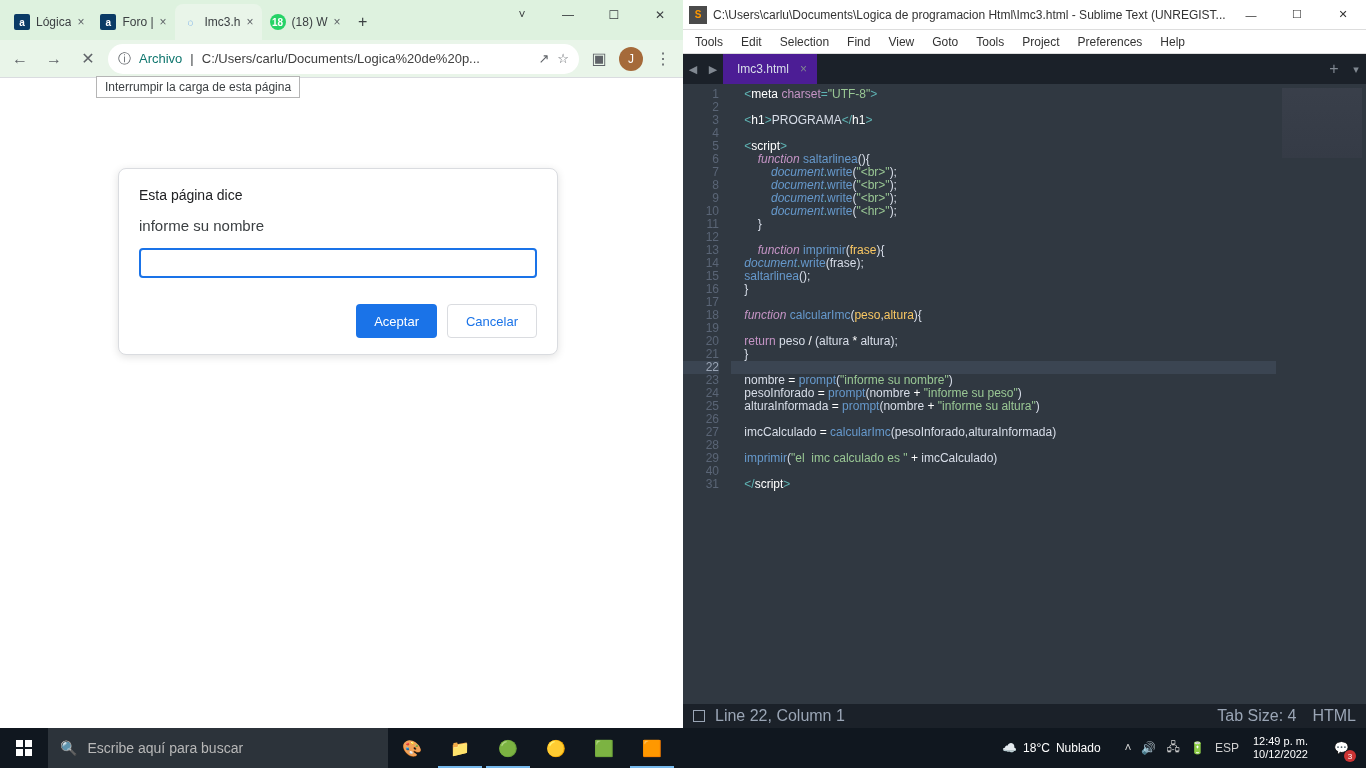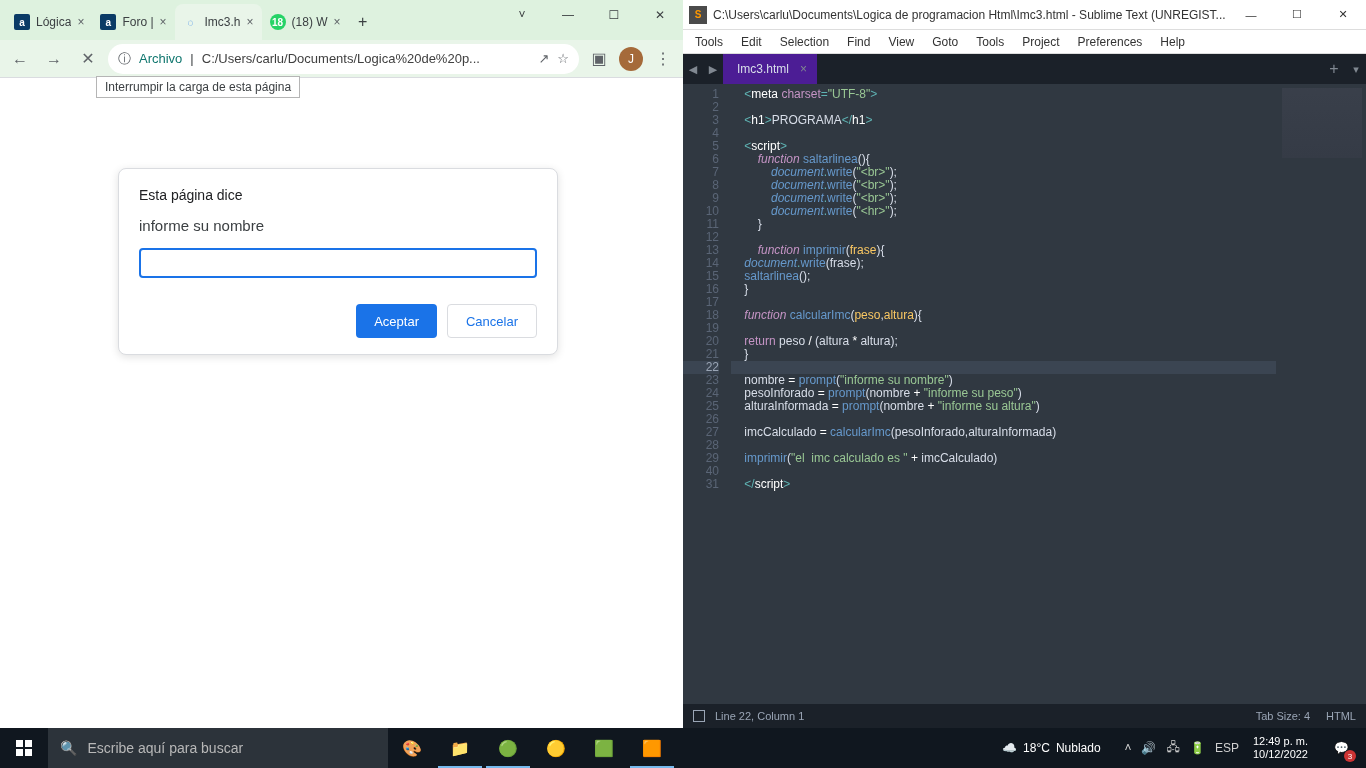--- a/index.html
+++ b/index.html
@@ -72,21 +72,21 @@
 
 .c-red { color: #ffffff; }
 .c-orange { color: #fac863; }
 .c-green { color: #99c794; }
 .c-blue { color: #6699cc; }
 .c-purple { color: #c594c5; }
 .c-cyan { color: #5fb3b3; }
 .c-gray { color: #d8dee9; }
 .c-it { font-style: italic; }
 
-.st-status { height: 24px; background: #1b2129; display: flex; align-items: center; padding: 0 10px; font-size: 11px; color: #9aa5b5; }
+.st-status { height: 24px; background: #1b2129; display: flex; align-items: center; padding: 0 10px; font-size: 16px; color: #9aa5b5; }
 .st-status .sq { width: 12px; height: 12px; border: 1px solid #9aa5b5; margin-right: 10px; }
 .st-status .spacer { flex: 1; }
 .st-status .seg { margin-left: 16px; }
 
 
 .taskbar { position: absolute; left: 0; bottom: 0; width: 1366px; height: 40px; background: #10171f; display: flex; align-items: center; color: #fff; }
 .tb-start { width: 48px; height: 40px; display: flex; align-items: center; justify-content: center; }
 .tb-start svg { width: 16px; height: 16px; }
 .tb-search { width: 340px; height: 40px; background: #2c333a; display: flex; align-items: center; padding: 0 12px; gap: 10px; font-size: 14px; color: #b8b8b8; }
 .tb-icons { display: flex; height: 40px; }

